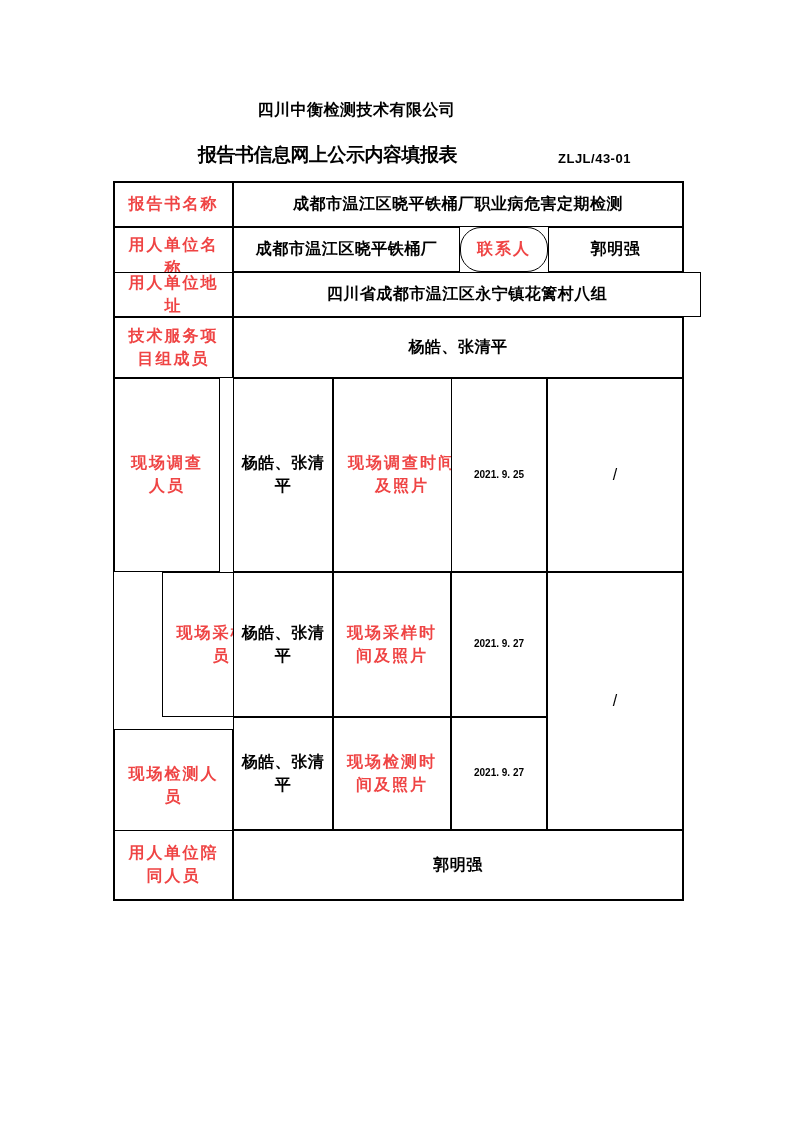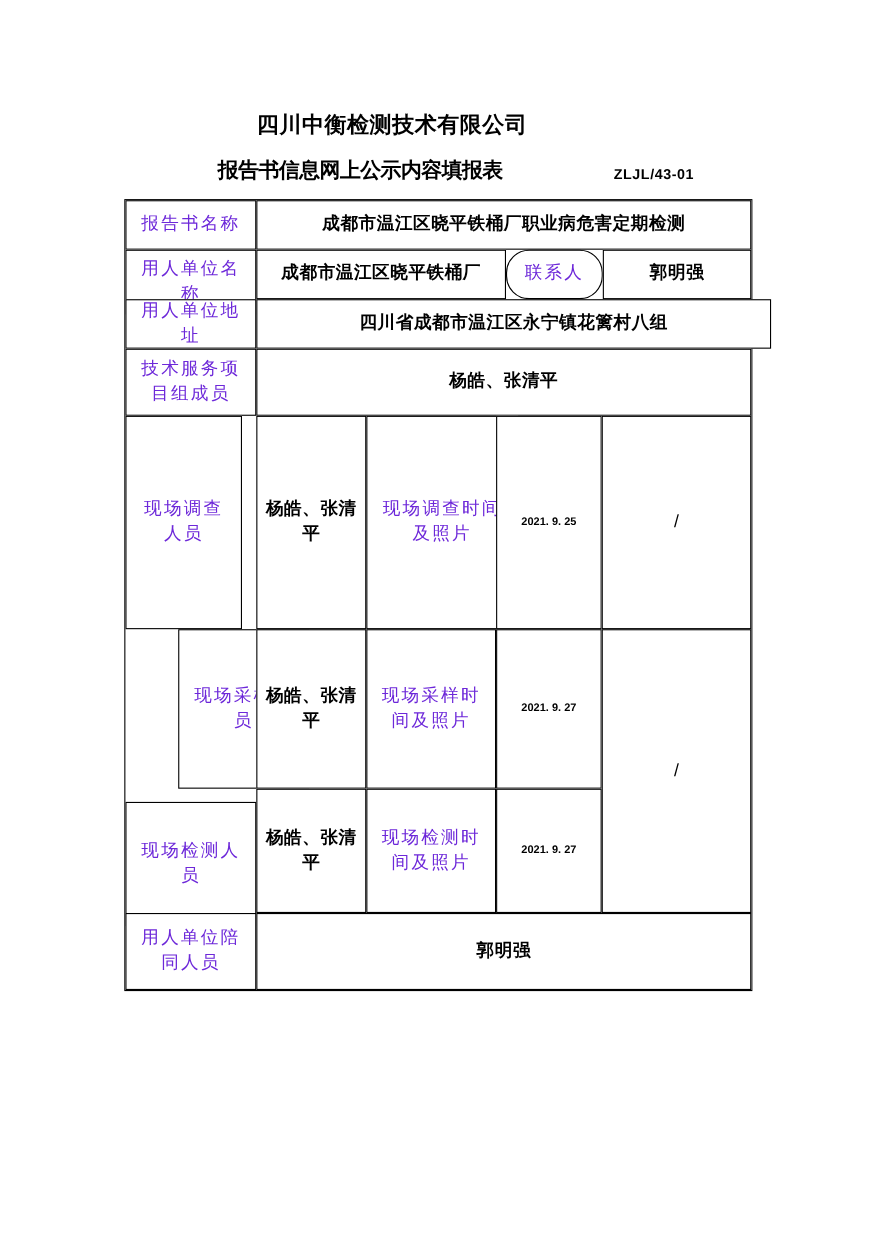--- a/index.html
+++ b/index.html
@@ -15,21 +15,21 @@
     font-family: "Liberation Sans", "DejaVu Sans", sans-serif;
     color: #000000;
     overflow: hidden;
   }
   .doc-title {
     position: absolute;
     left: 0;
     top: 100px;
     width: 713px; 
     text-align: center;
-    font-size: 20px;
+    font-size: 16px;
     font-weight: 700;
     letter-spacing: 0.5px;
   }
   .doc-subtitle {
     position: absolute;
     left: 198px;
     top: 142px;
     font-size: 19px;
     font-weight: 700;
     letter-spacing: -0.5px;
@@ -56,24 +56,24 @@
     border: 1px solid #000;
     display: flex;
     align-items: center;
     justify-content: center;
     text-align: center;
     font-size: 16px;
     line-height: 1.42;
     background: #ffffff;
   }
   .c-lbl {
-    font-weight: 400;
+    font-weight: 700;
     letter-spacing: 2px;
     padding: 0 12px;
-    color: #6d28d9;
+    color: #ef4444;
   }
   .c-val {
     font-weight: 700;
     letter-spacing: 0.5px;
     padding: 0 6px;
   }
   .c-date {
     font-weight: 700;
     letter-spacing: 0;
     font-size: 10px;

